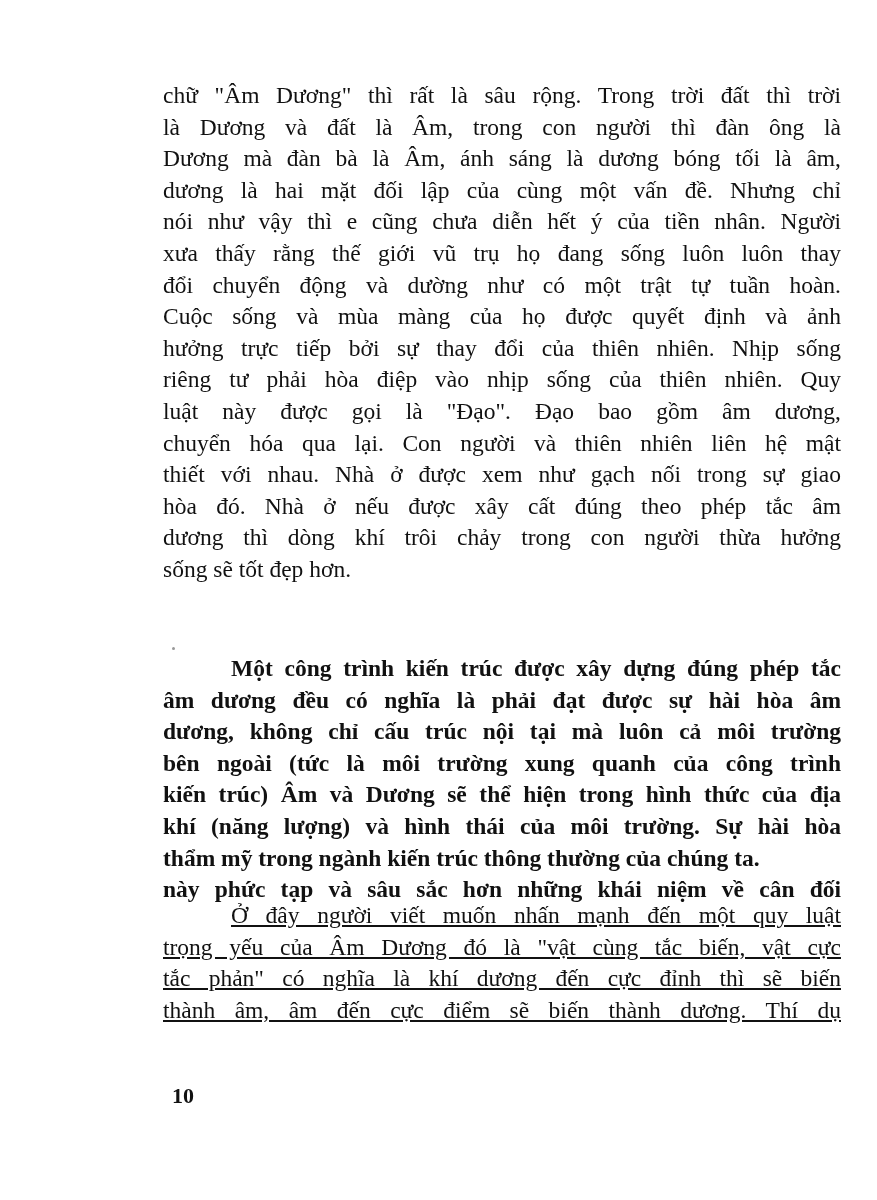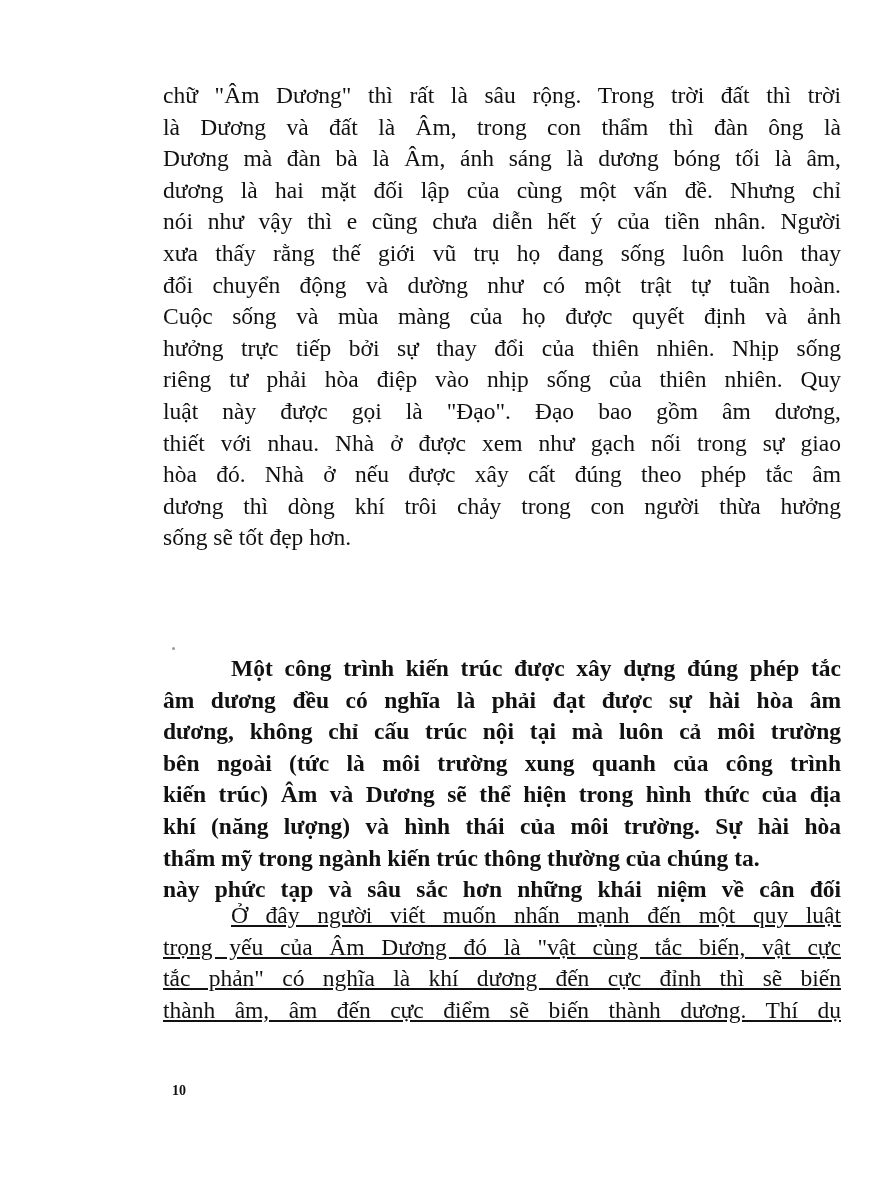--- a/index.html
+++ b/index.html
@@ -5,40 +5,41 @@
   html, body { margin: 0; padding: 0; background: #ffffff; }
   body { width: 877px; height: 1200px; position: relative; overflow: hidden; }
   .page { position: absolute; left: 0; top: 0; width: 877px; height: 1200px; background: #fff; }
   .text-block { position: absolute; left: 163px; width: 678px; color: #111; font-family: "Liberation Serif", serif; font-size: 23.5px; }
   .line { display: block; height: 31.6px; line-height: 31.6px; white-space: nowrap; text-align: justify; text-align-last: justify; }
   .line.last { text-align-last: left; }
   .line.indent { padding-left: 68px; }
   .p1 { top: 80px; }
   .p2 { top: 653px; font-weight: bold; }
   .p3 { top: 900px; text-decoration: underline; }
-  .page-number { position: absolute; left: 172px; top: 1083px; font-family: "Liberation Serif", serif; font-size: 14px; color: #111; font-weight: bold; }
+  .page-number { position: absolute; left: 172px; top: 1083px; font-family: "Liberation Serif", serif; font-size: 22px; color: #111; font-weight: bold; }
   .speck { position: absolute; left: 172px; top: 647px; width: 3px; height: 3px; background: #999; border-radius: 50%; }
 </style>
 </head>
 <body>
 
 <div class="page">
 
   <div class="text-block p1">
     <span class="line">chữ "Âm Dương" thì rất là sâu rộng. Trong trời đất thì trời</span>
-    <span class="line">là Dương và đất là Âm, trong con thẩm thì đàn ông là</span>
+    <span class="line">là Dương và đất là Âm, trong con người thì đàn ông là</span>
     <span class="line">Dương mà đàn bà là Âm, ánh sáng là dương bóng tối là âm,</span>
     <span class="line">dương là hai mặt đối lập của cùng một vấn đề. Nhưng chỉ</span>
     <span class="line">nói như vậy thì e cũng chưa diễn hết ý của tiền nhân. Người</span>
     <span class="line">xưa thấy rằng thế giới vũ trụ họ đang sống luôn luôn thay</span>
     <span class="line">đổi chuyển động và dường như có một trật tự tuần hoàn.</span>
     <span class="line">Cuộc sống và mùa màng của họ được quyết định và ảnh</span>
     <span class="line">hưởng trực tiếp bởi sự thay đổi của thiên nhiên. Nhịp sống</span>
     <span class="line">riêng tư phải hòa điệp vào nhịp sống của thiên nhiên. Quy</span>
     <span class="line">luật này được gọi là "Đạo". Đạo bao gồm âm dương,</span>
+    <span class="line">chuyển hóa qua lại. Con người và thiên nhiên liên hệ mật</span>
     <span class="line">thiết với nhau. Nhà ở được xem như gạch nối trong sự giao</span>
     <span class="line">hòa đó. Nhà ở nếu được xây cất đúng theo phép tắc âm</span>
     <span class="line">dương thì dòng khí trôi chảy trong con người thừa hưởng</span>
     <span class="line last">sống sẽ tốt đẹp hơn.</span>
   </div>
 
   <div class="speck"></div>
 
   <div class="text-block p2">
     <span class="line indent">Một công trình kiến trúc được xây dựng đúng phép tắc</span>

